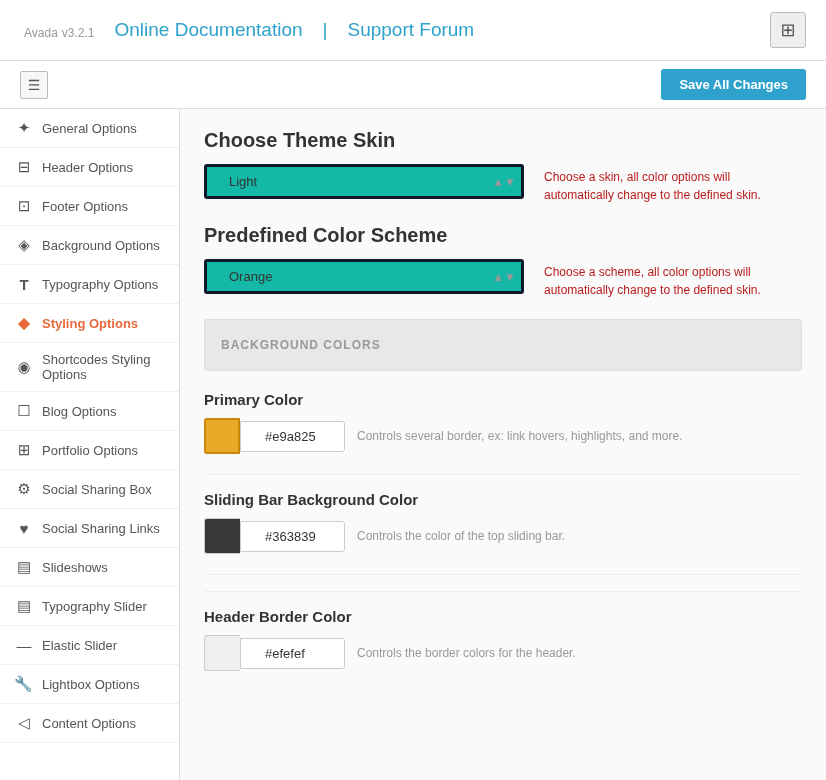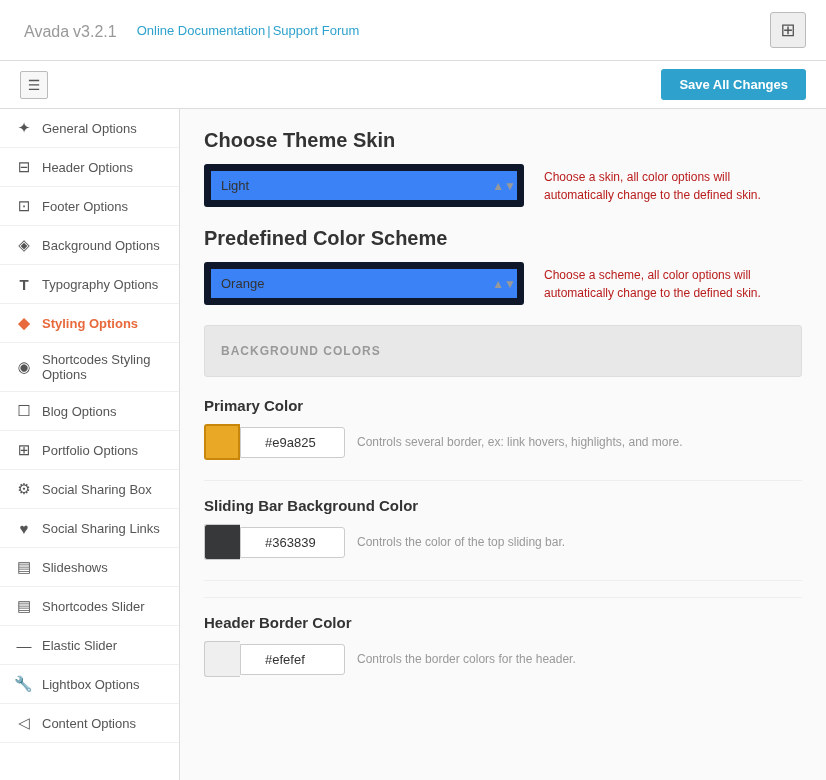--- a/index.html
+++ b/index.html
@@ -13,31 +13,31 @@
       display: flex;
       align-items: center;
       gap: 20px;
     }
     .top-bar-logo {
       font-size: 22px;
       font-weight: bold;
       color: #333;
     }
     .top-bar-logo span {
-      font-size: 16px;
+      font-size: 12px;
       font-weight: normal;
       color: #999;
       margin-left: 4px;
     }
     .top-bar-links {
       display: flex;
       align-items: center;
-      gap: 2px;
+      gap: 20px;
       color: #2ea2cc;
-      font-size: 13px;
+      font-size: 19px;
     }
     .top-bar-links a { color: #2ea2cc; text-decoration: none; }
     .top-bar-icon {
       margin-left: auto;
       width: 36px;
       height: 36px;
       border: 1px solid #bbb;
       background: #eee;
       border-radius: 3px;
       display: flex;
@@ -136,24 +136,24 @@
       align-items: flex-start;
       gap: 20px;
       margin-bottom: 20px;
     }
     .select-wrapper {
       position: relative;
       width: 320px;
     }
     .select-wrapper select {
       width: 100%;
-      padding: 7px 30px 7px 10px;
-      border: 7px solid #0f172a;
+      padding: 7px 30px 7px 22px;
+      border: 3px solid #0f172a;
       border-radius: 3px;
-      background: #3b82f6;
+      background: #14b8a6;
       appearance: none;
       font-size: 13px;
       color: #333;
       cursor: pointer;
     }
     .select-arrow {
       position: absolute;
       right: 8px;
       top: 50%;
       transform: translateY(-50%);
@@ -294,21 +294,21 @@
     <div class="sidebar-item">
       <span class="icon">♥</span>
       <span>Social Sharing Links</span>
     </div>
     <div class="sidebar-item">
       <span class="icon">▤</span>
       <span>Slideshows</span>
     </div>
     <div class="sidebar-item">
       <span class="icon">▤</span>
-      <span>Shortcodes Slider</span>
+      <span>Typography Slider</span>
     </div>
     <div class="sidebar-item">
       <span class="icon">—</span>
       <span>Elastic Slider</span>
     </div>
     <div class="sidebar-item">
       <span class="icon">🔧</span>
       <span>Lightbox Options</span>
     </div>
     <div class="sidebar-item">

